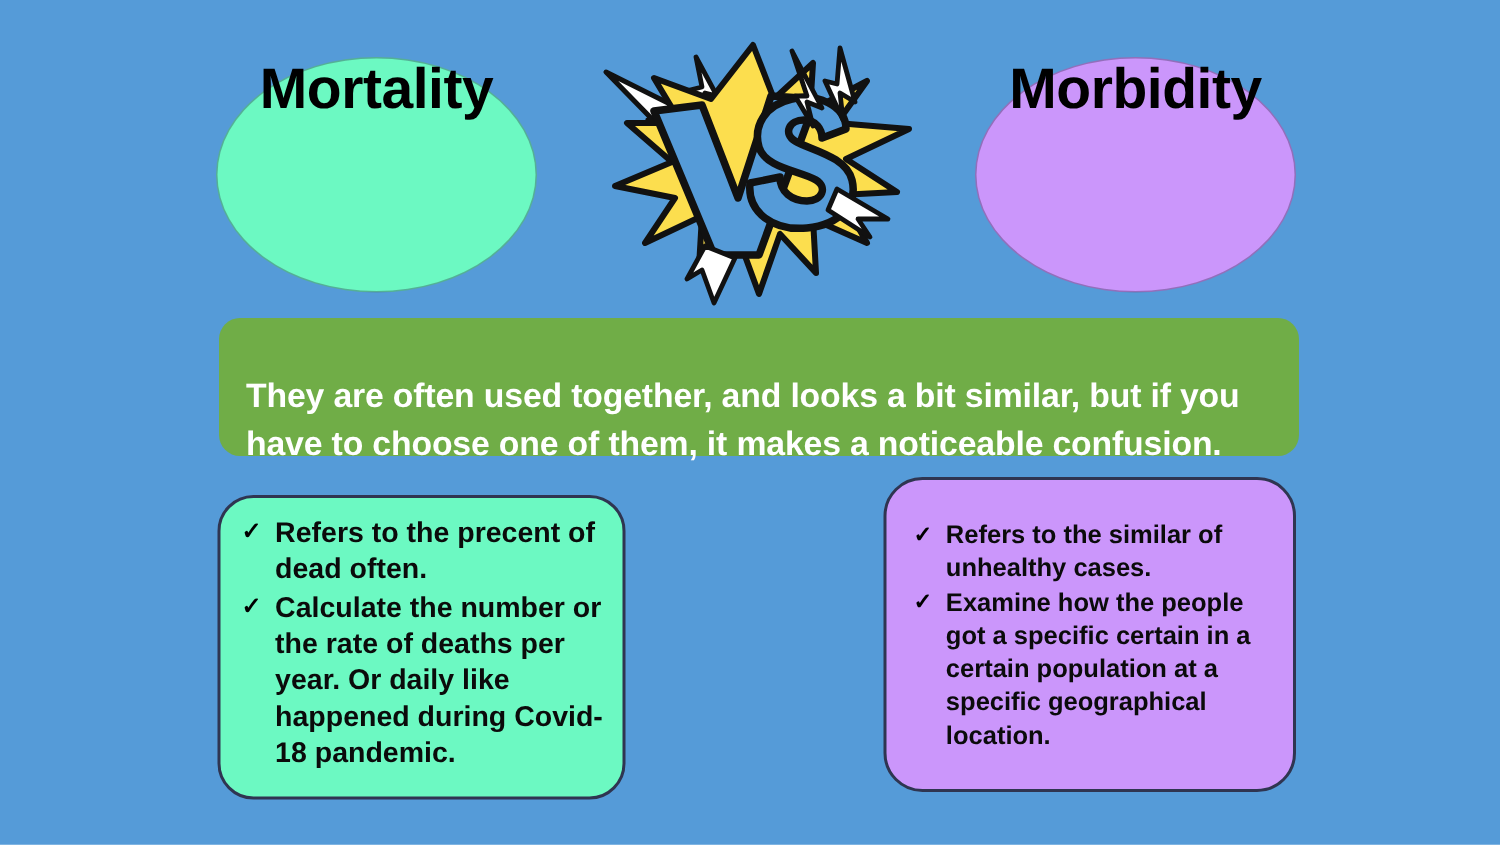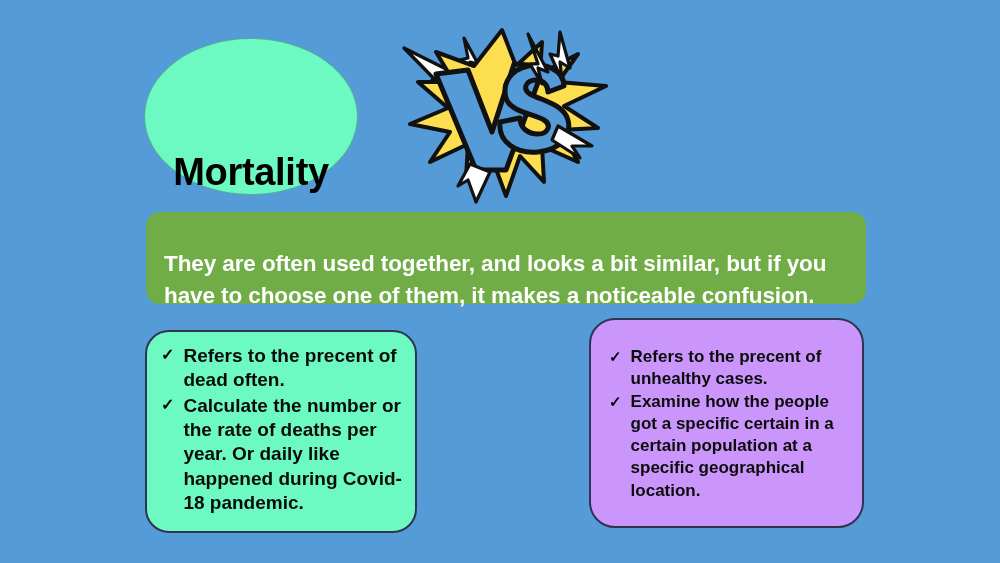--- a/index.html
+++ b/index.html
@@ -18,21 +18,21 @@
     height: 563px;
     background: #559BD8;
     overflow: hidden;
   }
 
   
   .ellipse {
     position: absolute;
     border-radius: 50%;
     display: flex;
-    align-items: flex-end;
+    align-items: flex-start;
     justify-content: center;
     box-sizing: border-box;
     border: 1px solid rgba(40,40,70,0.35);
   }
   .ellipse-label {
     font-weight: bold;
     font-size: 38px;
     color: #000000;
     letter-spacing: -0.3px;
     white-space: nowrap;
@@ -172,20 +172,23 @@
 
       <path d="M136 14 L156 52 L146 48 L150 64 L138 44 L146 44 Z" fill="#FFFFFF" stroke="#111111" stroke-width="3.2" stroke-linejoin="round"></path>
       <path d="M168 12 L178 48 L168 42 L170 60 L158 34 L166 36 Z" fill="#FFFFFF" stroke="#111111" stroke-width="3.2" stroke-linejoin="round"></path>
 
       <path d="M166 106 L200 126 L180 126 L188 138 L160 120 Z" fill="#FFFFFF" stroke="#111111" stroke-width="3.2" stroke-linejoin="round"></path>
 
       <path d="M78 144 L98 152 L84 182 L76 160 L66 166 Z" fill="#FFFFFF" stroke="#111111" stroke-width="3.2" stroke-linejoin="round"></path>
     </svg>
   </div>
 
+  <div class="ellipse" id="ellipse-morbidity">
+    <span class="ellipse-label">Morbidity</span>
+  </div>
 
   <div id="banner">
     <span id="banner-text">They are often used together, and looks a bit similar, but if you have to choose one of them, it makes a noticeable confusion.</span>
   </div>
 
   <div class="bullet-box" id="box-mortality">
     <ul class="bullet-list">
       <li class="bullet-item">
         <span class="check-icon">✓</span>
         <span class="bullet-text">Refers to the precent of dead often.</span>
@@ -194,21 +197,21 @@
         <span class="check-icon">✓</span>
         <span class="bullet-text">Calculate the number or the rate of deaths per year. Or daily like happened during Covid-18 pandemic.</span>
       </li>
     </ul>
   </div>
 
   <div class="bullet-box" id="box-morbidity">
     <ul class="bullet-list">
       <li class="bullet-item">
         <span class="check-icon">✓</span>
-        <span class="bullet-text">Refers to the precent of unhealthy cases.</span>
+        <span class="bullet-text">Refers to the similar of unhealthy cases.</span>
       </li>
       <li class="bullet-item">
         <span class="check-icon">✓</span>
         <span class="bullet-text">Examine how the people got a specific certain in a certain population at a specific geographical location.</span>
       </li>
     </ul>
   </div>
 
 </div>
 

